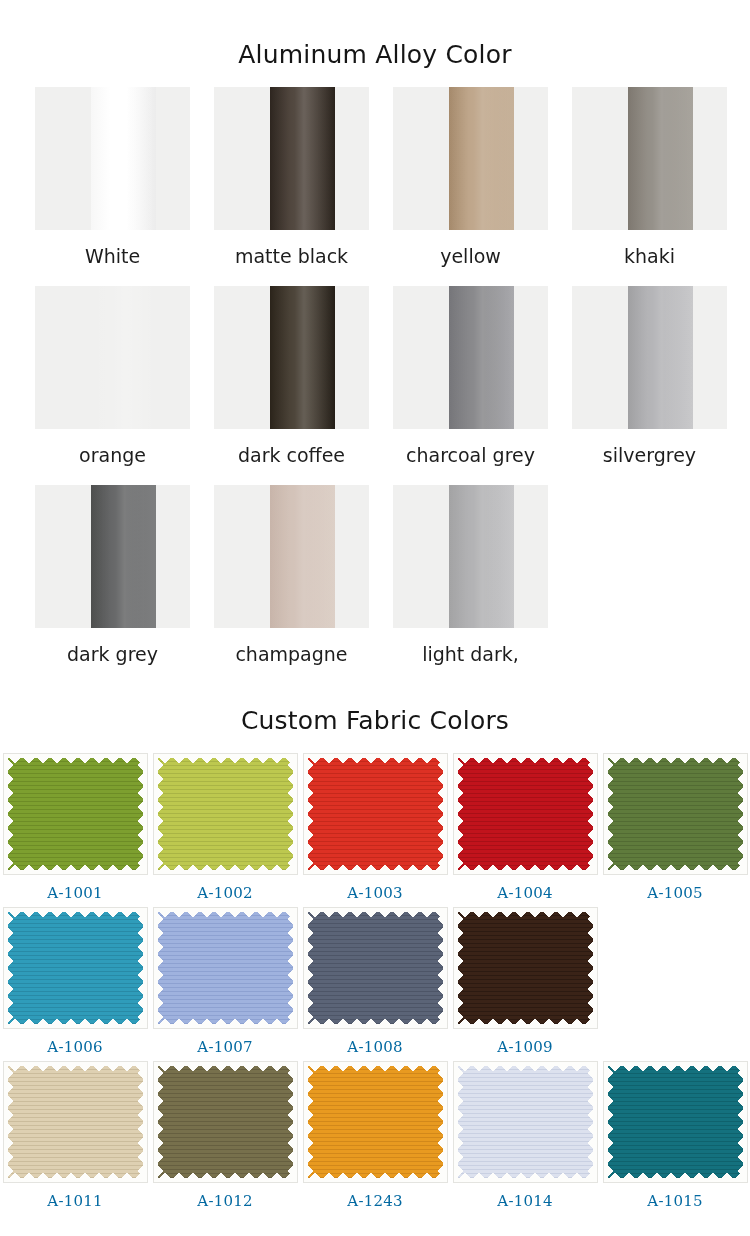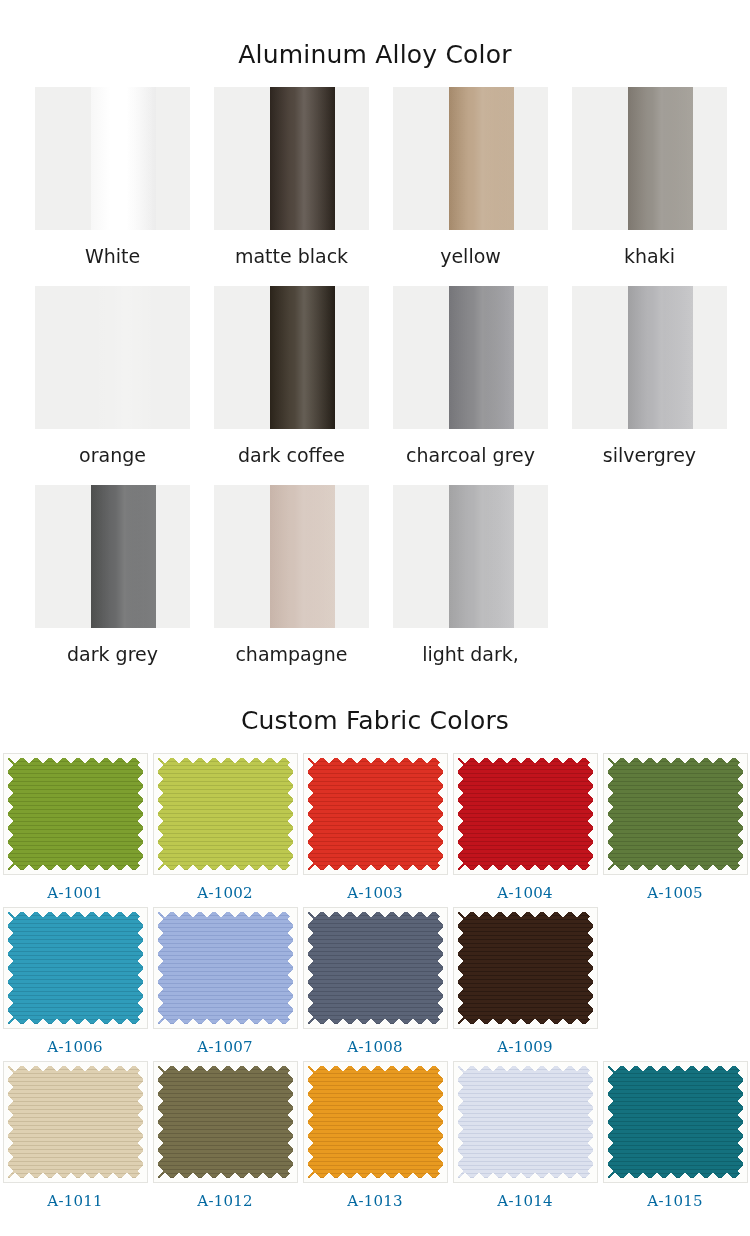--- a/index.html
+++ b/index.html
@@ -329,21 +329,21 @@
         <div class="fabric-cell">
           <div class="fabric-card">
             <div class="fabric-inner">
               <div class="fabric-body" style="background: repeating-linear-gradient(0deg, rgb(210, 136, 26) 0px, rgb(210, 136, 26) 1px, rgb(232, 154, 32) 1px, rgb(232, 154, 32) 4px), repeating-linear-gradient(90deg, rgba(255, 255, 255, 0.16) 0px, rgba(255, 255, 255, 0.16) 1px, rgba(0, 0, 0, 0.05) 1px, rgba(0, 0, 0, 0.05) 3px); background-blend-mode: normal, overlay;"></div>
               <div class="zig zig-top" style="mask: linear-gradient(135deg, rgb(0, 0, 0) 25%, transparent 25%) -7px 0px / 14px 9px, linear-gradient(225deg, rgb(0, 0, 0) 25%, transparent 25%) -7px 0px / 14px 9px;"></div>
               <div class="zig zig-bot" style="mask: linear-gradient(45deg, rgb(0, 0, 0) 25%, transparent 25%) -7px 0px / 14px 9px, linear-gradient(315deg, rgb(0, 0, 0) 25%, transparent 25%) -7px 0px / 14px 9px;"></div>
               <div class="zig zig-left" style="mask: linear-gradient(45deg, rgb(0, 0, 0) 25%, transparent 25%) 0px -7px / 9px 14px, linear-gradient(135deg, rgb(0, 0, 0) 25%, transparent 25%) 0px -7px / 9px 14px;"></div>
               <div class="zig zig-right" style="mask: linear-gradient(225deg, rgb(0, 0, 0) 25%, transparent 25%) 0px -7px / 9px 14px, linear-gradient(315deg, rgb(0, 0, 0) 25%, transparent 25%) 0px -7px / 9px 14px;"></div>
             </div>
           </div>
-          <div class="fabric-label">A-1013</div>
+          <div class="fabric-label">A-1243</div>
         </div>
         <div class="fabric-cell">
           <div class="fabric-card">
             <div class="fabric-inner">
               <div class="fabric-body" style="background: repeating-linear-gradient(0deg, rgb(201, 208, 226) 0px, rgb(201, 208, 226) 1px, rgb(220, 225, 238) 1px, rgb(220, 225, 238) 4px), repeating-linear-gradient(90deg, rgba(255, 255, 255, 0.16) 0px, rgba(255, 255, 255, 0.16) 1px, rgba(0, 0, 0, 0.05) 1px, rgba(0, 0, 0, 0.05) 3px); background-blend-mode: normal, overlay;"></div>
               <div class="zig zig-top" style="mask: linear-gradient(135deg, rgb(0, 0, 0) 25%, transparent 25%) -7px 0px / 14px 9px, linear-gradient(225deg, rgb(0, 0, 0) 25%, transparent 25%) -7px 0px / 14px 9px;"></div>
               <div class="zig zig-bot" style="mask: linear-gradient(45deg, rgb(0, 0, 0) 25%, transparent 25%) -7px 0px / 14px 9px, linear-gradient(315deg, rgb(0, 0, 0) 25%, transparent 25%) -7px 0px / 14px 9px;"></div>
               <div class="zig zig-left" style="mask: linear-gradient(45deg, rgb(0, 0, 0) 25%, transparent 25%) 0px -7px / 9px 14px, linear-gradient(135deg, rgb(0, 0, 0) 25%, transparent 25%) 0px -7px / 9px 14px;"></div>
               <div class="zig zig-right" style="mask: linear-gradient(225deg, rgb(0, 0, 0) 25%, transparent 25%) 0px -7px / 9px 14px, linear-gradient(315deg, rgb(0, 0, 0) 25%, transparent 25%) 0px -7px / 9px 14px;"></div>
             </div>

